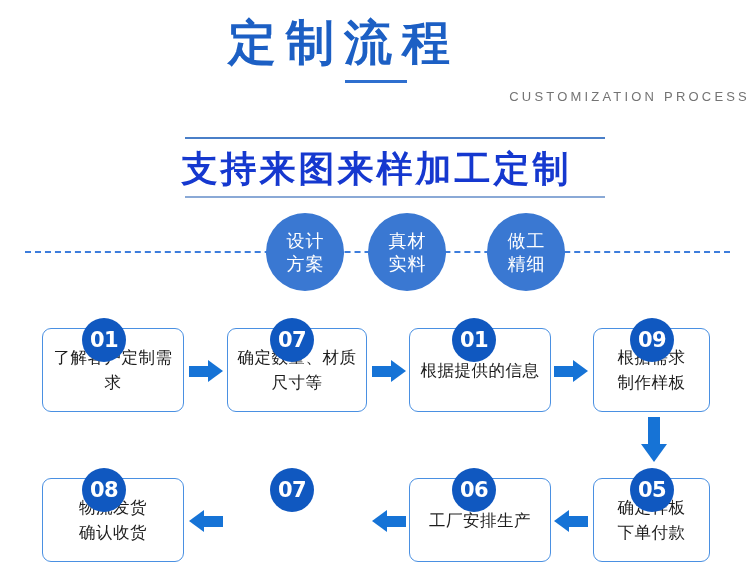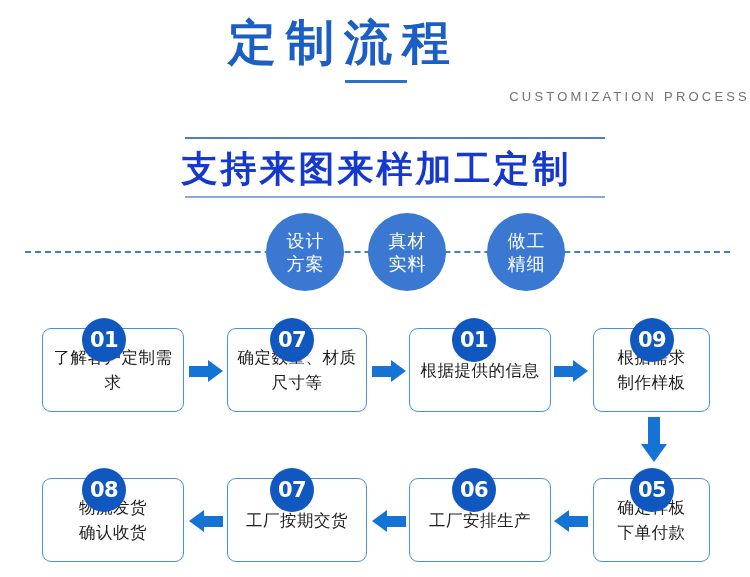--- a/index.html
+++ b/index.html
@@ -345,26 +345,20 @@
         <span class="st-line">确认收货</span>
       </div>
     </div>
     <div class="step-badge badge-0">08</div>
 
     <div class="arrow-h left ah-0">
       <span class="shaft"></span>
       <span class="head"></span>
     </div>
 
-    <div class="step-box col-1">
-      <div class="step-text">
-        <span class="st-line">工厂按期交货</span>
-        <span class="st-line"></span>
-      </div>
-    </div>
     <div class="step-badge badge-1">07</div>
 
     <div class="arrow-h left ah-1">
       <span class="shaft"></span>
       <span class="head"></span>
     </div>
 
     <div class="step-box col-2">
       <div class="step-text">
         <span class="st-line">工厂安排生产</span>

